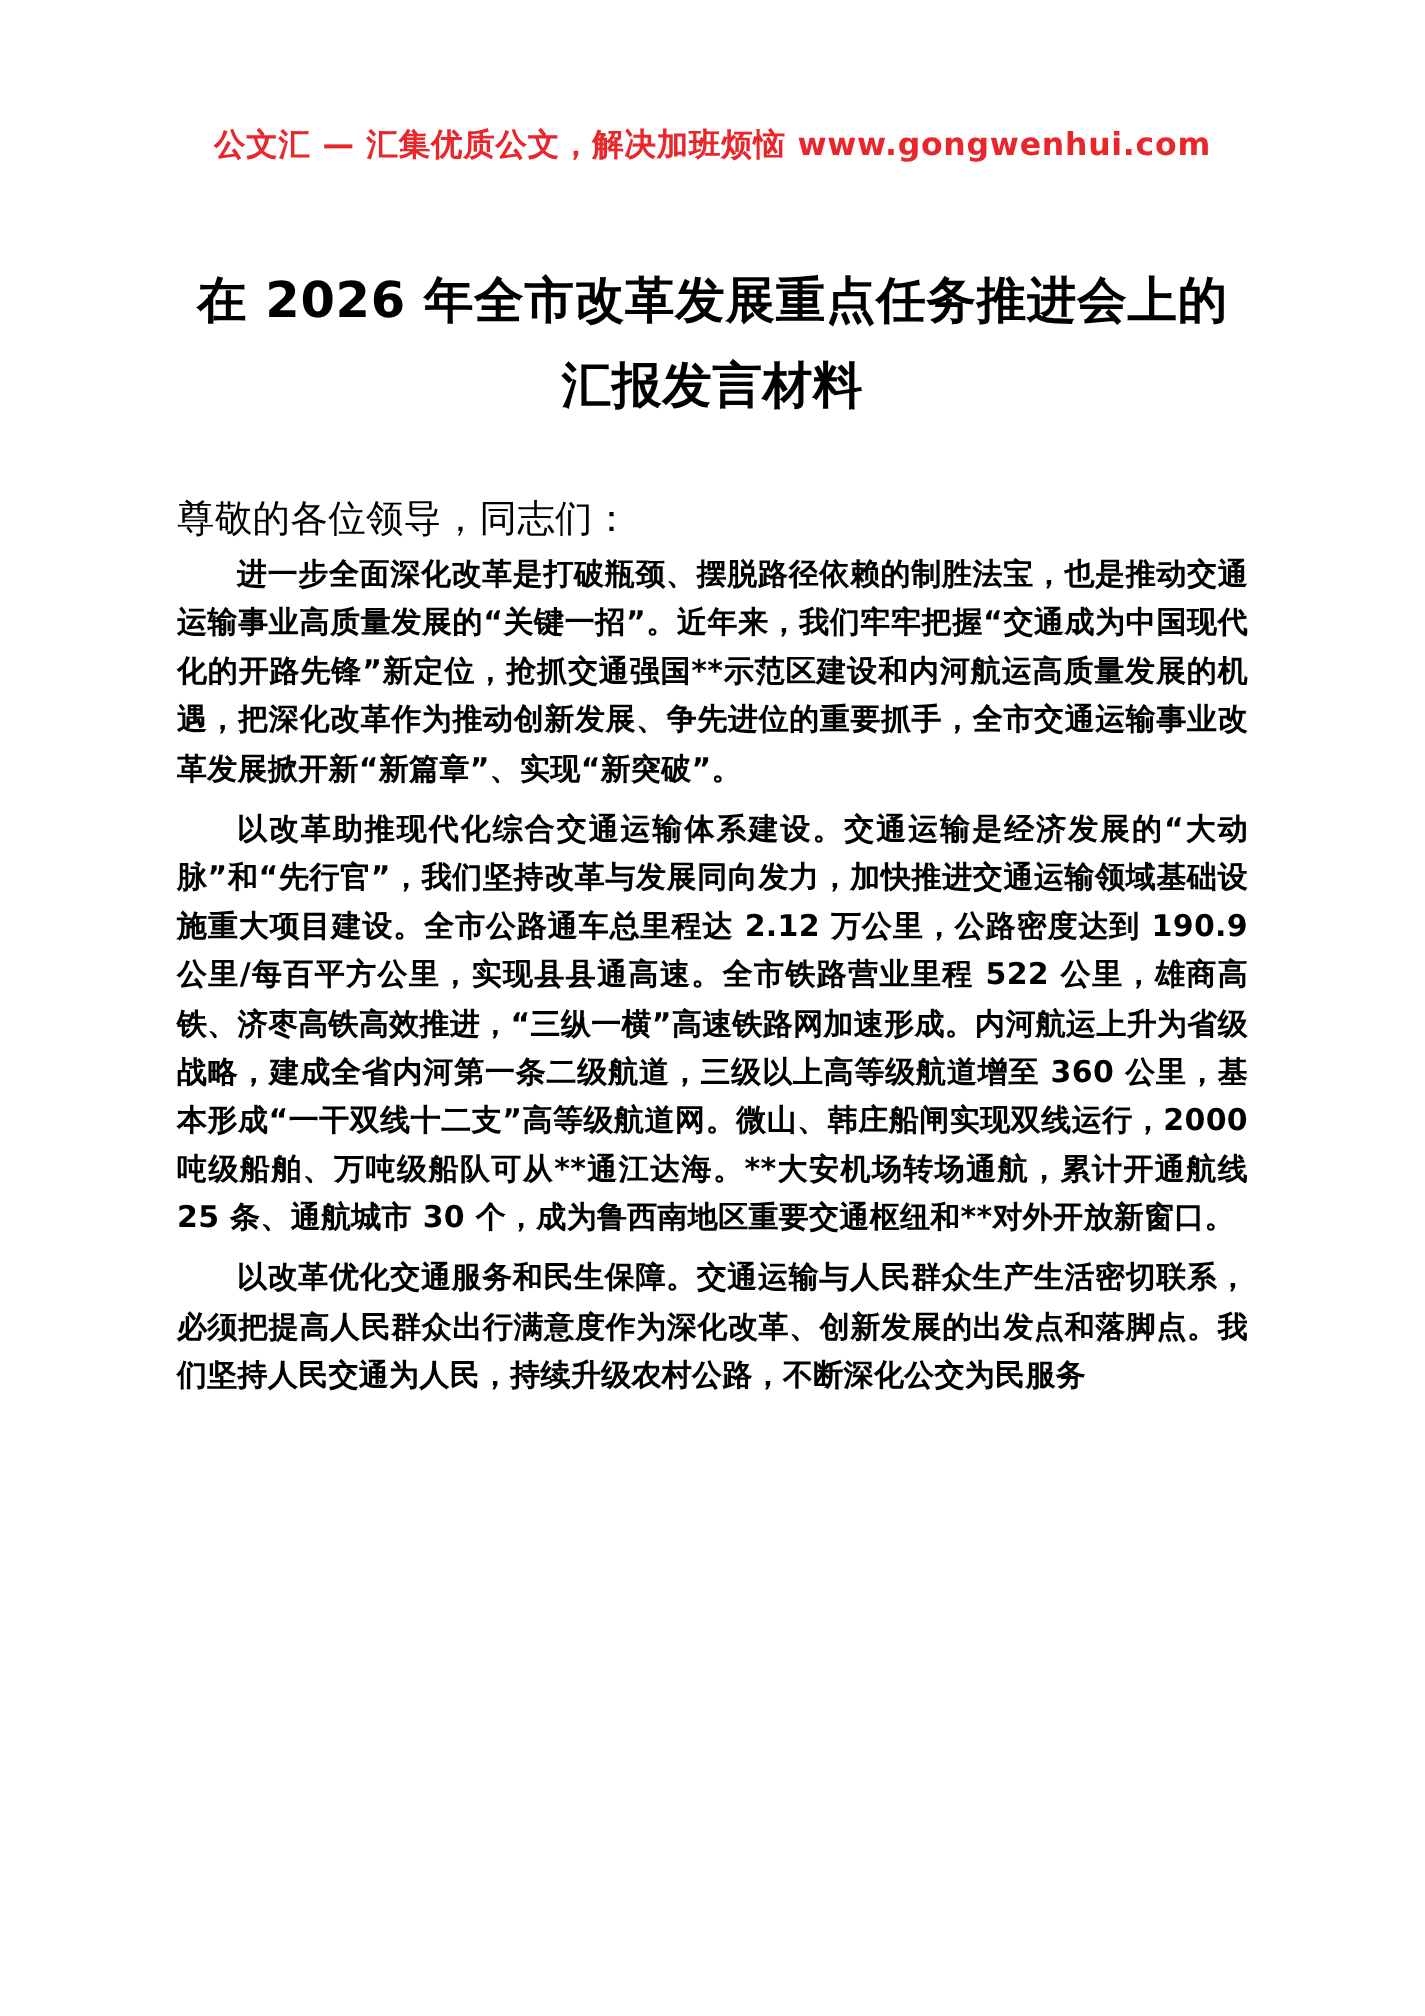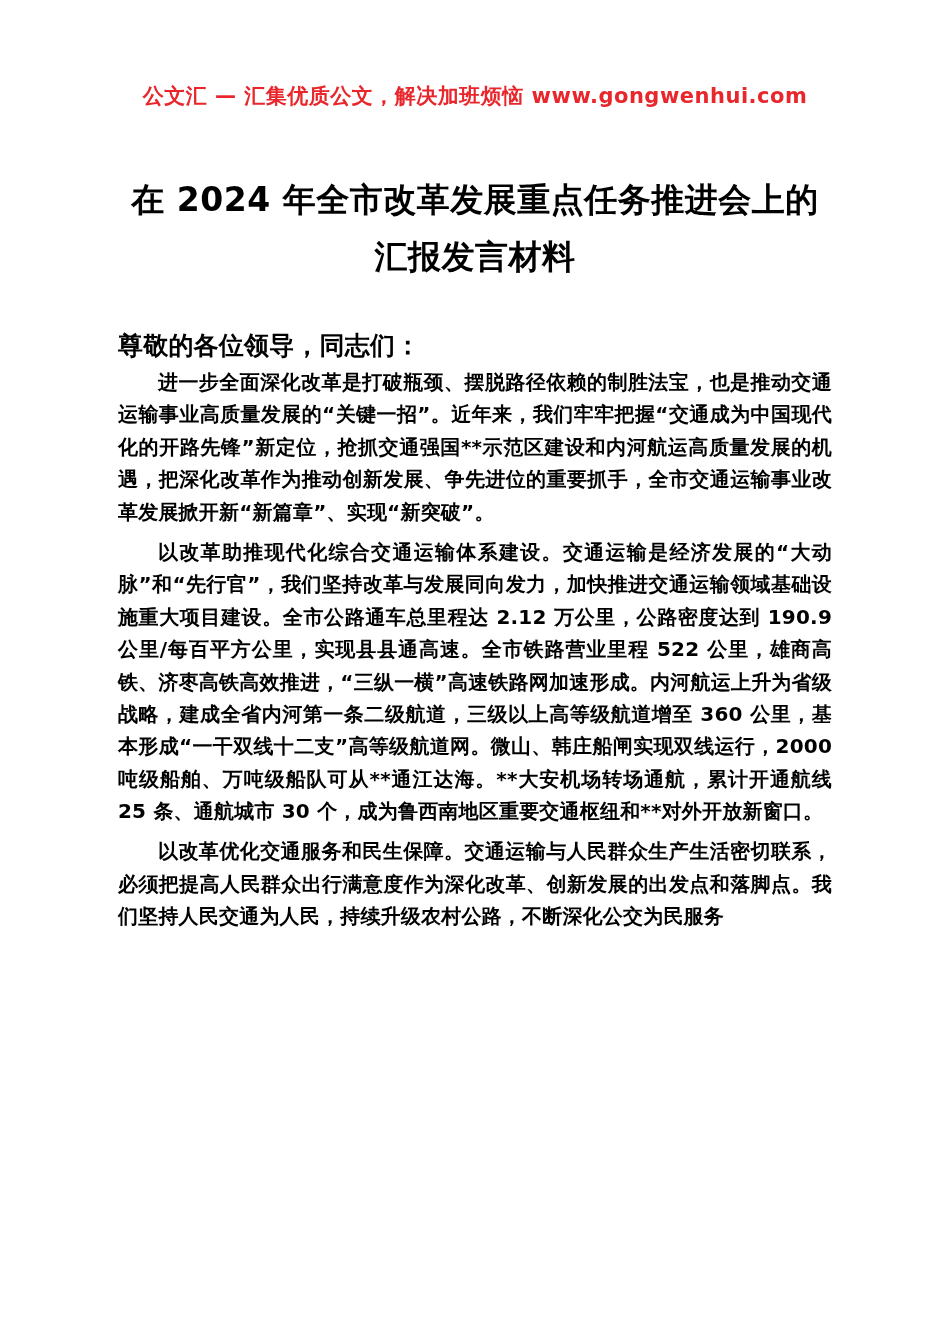--- a/index.html
+++ b/index.html
@@ -40,21 +40,21 @@
     letter-spacing: 0.5px;
     color: #000;
   }
   .body-text {
     margin-top: 40px;
   }
   .salutation {
     font-size: 25px;
     line-height: 1.62;
     letter-spacing: 0.2px;
-    font-weight: 700;
+    font-weight: 400;
   }
   .para {
     font-size: 20px;
     line-height: 1.62;
     letter-spacing: 0.2px;
     text-align: justify;
     text-justify: inter-ideograph;
     text-indent: 2em;
     font-weight: 700;
     margin: 0;
@@ -63,21 +63,21 @@
     margin-top: 8px;
   }
 </style>
 </head>
 <body>
 
 <div class="page">
 
   <div class="watermark">公文汇 — 汇集优质公文，解决加班烦恼 www.gongwenhui.com</div>
 
-  <h1 class="doc-title">在 2024 年全市改革发展重点任务推进会上的汇报发言材料</h1>
+  <h1 class="doc-title">在 2026 年全市改革发展重点任务推进会上的汇报发言材料</h1>
 
   <div class="body-text">
     <div class="salutation">尊敬的各位领导，同志们：</div>
 
     <p class="para">进一步全面深化改革是打破瓶颈、摆脱路径依赖的制胜法宝，也是推动交通运输事业高质量发展的“关键一招”。近年来，我们牢牢把握“交通成为中国现代化的开路先锋”新定位，抢抓交通强国**示范区建设和内河航运高质量发展的机遇，把深化改革作为推动创新发展、争先进位的重要抓手，全市交通运输事业改革发展掀开新“新篇章”、实现“新突破”。</p>
 
     <p class="para">以改革助推现代化综合交通运输体系建设。交通运输是经济发展的“大动脉”和“先行官”，我们坚持改革与发展同向发力，加快推进交通运输领域基础设施重大项目建设。全市公路通车总里程达 2.12 万公里，公路密度达到 190.9 公里/每百平方公里，实现县县通高速。全市铁路营业里程 522 公里，雄商高铁、济枣高铁高效推进，“三纵一横”高速铁路网加速形成。内河航运上升为省级战略，建成全省内河第一条二级航道，三级以上高等级航道增至 360 公里，基本形成“一干双线十二支”高等级航道网。微山、韩庄船闸实现双线运行，2000 吨级船舶、万吨级船队可从**通江达海。**大安机场转场通航，累计开通航线 25 条、通航城市 30 个，成为鲁西南地区重要交通枢纽和**对外开放新窗口。</p>
 
     <p class="para">以改革优化交通服务和民生保障。交通运输与人民群众生产生活密切联系，必须把提高人民群众出行满意度作为深化改革、创新发展的出发点和落脚点。我们坚持人民交通为人民，持续升级农村公路，不断深化公交为民服务</p>
   </div>

